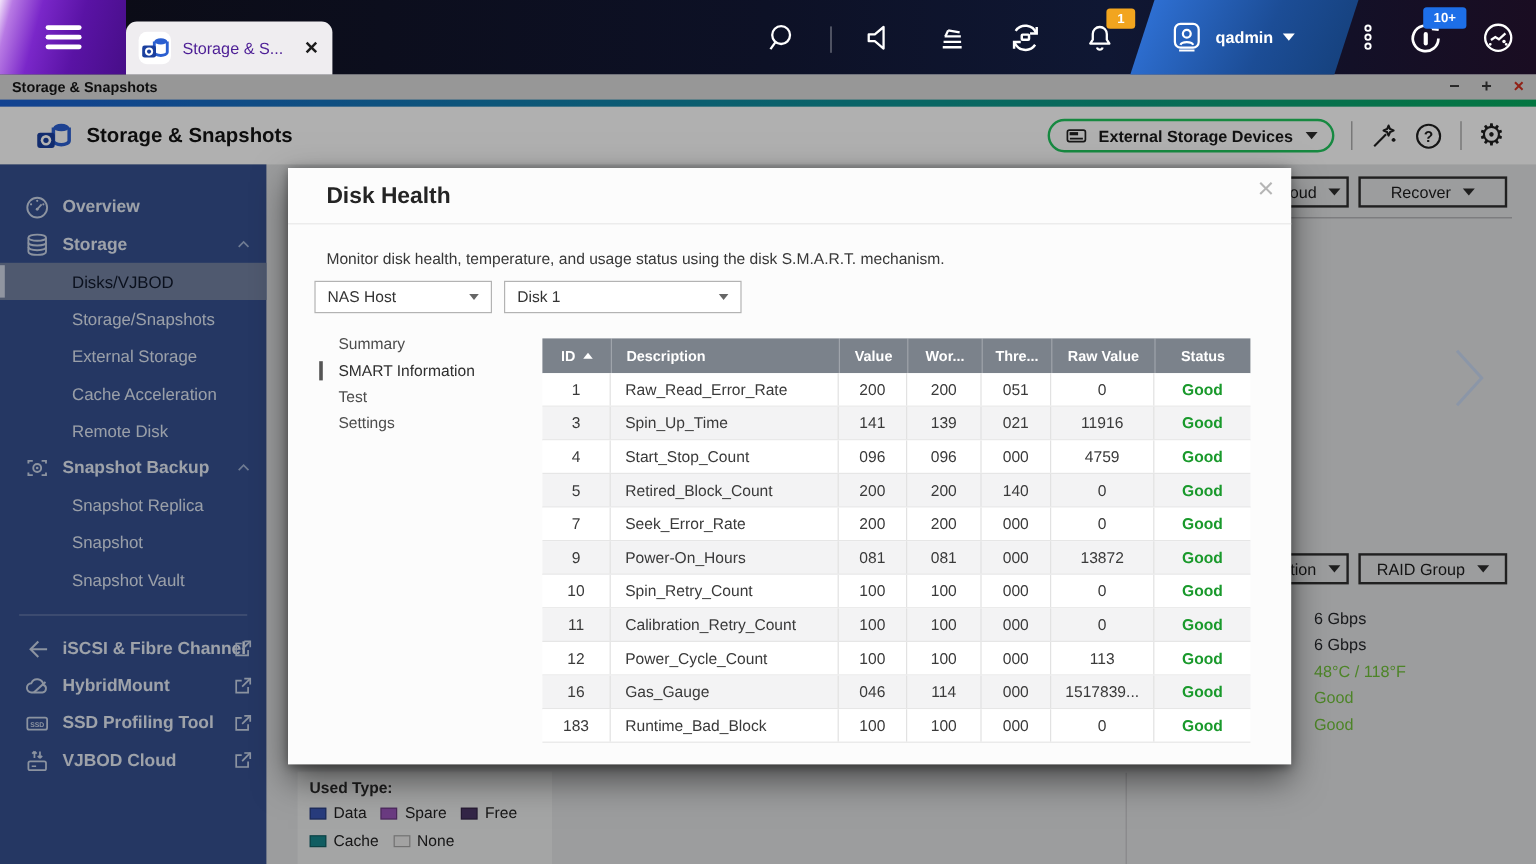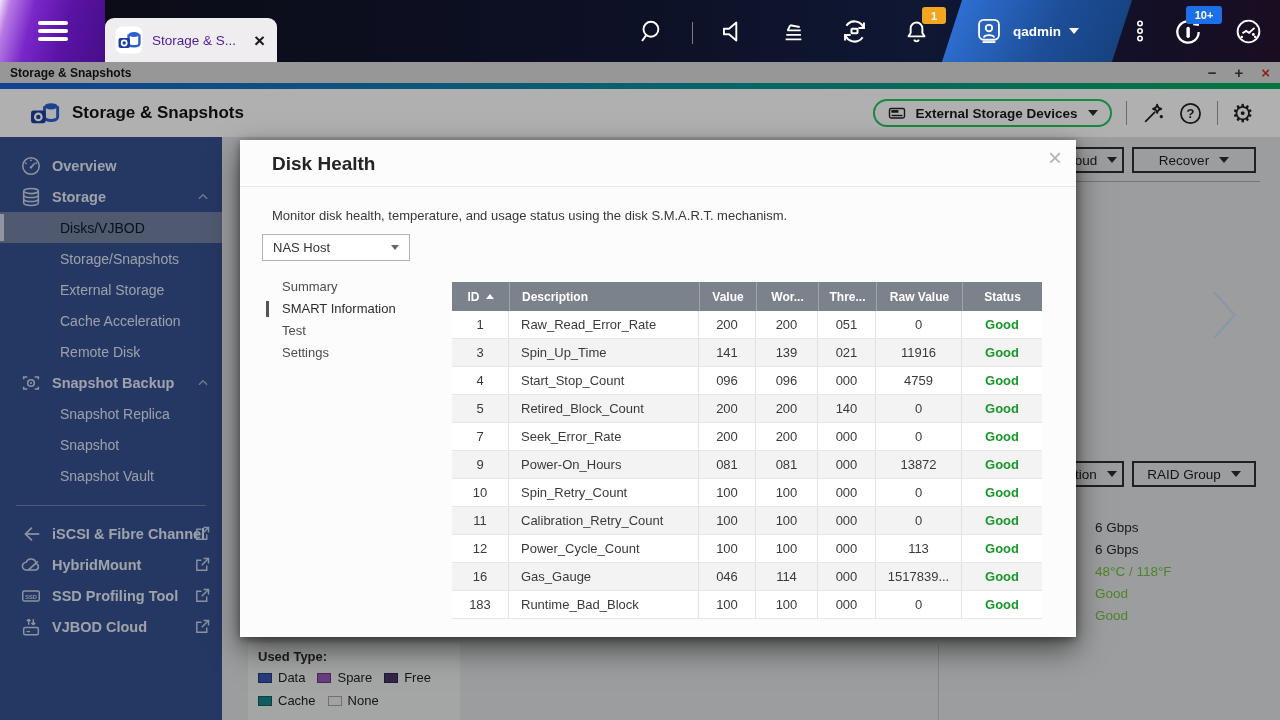--- a/index.html
+++ b/index.html
@@ -49,21 +49,21 @@
     padding:0 12px; cursor:pointer; }
   .device-pill .lbl { font-size:13.5px; font-weight:bold; color:#1b1b1b; margin:0 10px 0 8px; }
   .caret-down-dark { width:0; height:0; border-left:5px solid transparent; border-right:5px solid transparent;
     border-top:6px solid #2c2c2c; }
   .hdr-divider { width:1px; height:24px; background:#9a9a9a; margin:0 14px; }
   .hdr-icon { color:#1f1f1f; cursor:pointer; }
   .hdr-icon.gear { font-size:25px; line-height:1; margin-right:26px; }
 
   
   .sidebar { position:absolute; left:0; top:137px; width:222px; height:583px; background:#35508f; z-index:10;
-    padding-top:13px; }
+    padding-top:20px; }
   .sb-item { position:relative; height:31px; display:flex; align-items:center; cursor:pointer; color:#e2e8f3; }
   .sb-item .sb-ico { position:absolute; left:20px; width:24px; color:#c9d3e6; }
   .sb-item.top .sb-label { margin-left:52px; font-size:14.5px; font-weight:bold; }
   .sb-item.sub .sb-label { margin-left:60px; font-size:14px; color:#dde4f1; }
   .sb-item.selected { background:#72809f; }
   .sb-item.selected .sb-label { color:#0f172a; }
   .sb-indicator { position:absolute; left:0; top:2px; width:4px; height:27px; background:#cfd6e6; }
   .sb-caret { position:absolute; right:12px; width:14px; color:#9fb0d2; }
   .sb-ext { position:absolute; right:12px; width:16px; color:#c9d3e6; }
   .sb-divider { height:1px; background:rgba(255,255,255,.28); margin:14px 16px 12px 16px; }
@@ -402,21 +402,21 @@
   <div class="bg-btn-row" style="left:846px;top:324px" id="bg-mid-buttons">
       <div class="bg-btn" style="width: 56px;">
         <span>tion</span>
         <span class="caret-down-dark"></span>
       </div>
       <div class="bg-btn" style="width: 124px; margin-left: 8px;">
         <span>RAID Group</span>
         <span class="caret-down-dark"></span>
       </div>
     </div>
-  <div class="info-col" style="left:873px;top:380px" id="info-values">
+  <div class="info-col" style="left:873px;top:368px" id="info-values">
       <div class="info-line" style="color: rgb(38, 40, 43);">6 Gbps</div>
       <div class="info-line" style="color: rgb(38, 40, 43);">6 Gbps</div>
       <div class="info-line" style="color: rgb(111, 190, 58);">48°C / 118°F</div>
       <div class="info-line" style="color: rgb(111, 190, 58);">Good</div>
       <div class="info-line" style="color: rgb(111, 190, 58);">Good</div>
     </div>
   <div class="used-box" style="left:26px;top:506px;width:212px">
     <div class="used-title">Used Type:</div>
     <div class="legend" id="legend">
         <div class="legend-item">
@@ -449,20 +449,24 @@
 <div class="dialog">
   <span class="dlg-close">×</span>
   <div class="dlg-title">Disk Health</div>
   <div class="dlg-hr"></div>
   <div class="dlg-desc">Monitor disk health, temperature, and usage status using the disk S.M.A.R.T. mechanism.</div>
   <div class="dlg-selects" id="dlg-selects">
       <div class="dlg-select" style="width: 148px;">
         <span class="val">NAS Host</span>
         <span class="caret-down-gray"></span>
       </div>
+      <div class="dlg-select" style="width: 198px;">
+        <span class="val">Disk 1</span>
+        <span class="caret-down-gray"></span>
+      </div>
     </div>
   <div class="dlg-menu" id="dlg-menu">
       <div class="dlg-menu-item"><span>Summary</span></div>
       <div class="dlg-menu-item active"><span class="mbar"></span><span>SMART Information</span></div>
       <div class="dlg-menu-item"><span>Test</span></div>
       <div class="dlg-menu-item"><span>Settings</span></div>
     </div>
   <div class="smart-table">
     <div class="thead" id="thead">
         <div class="th">

